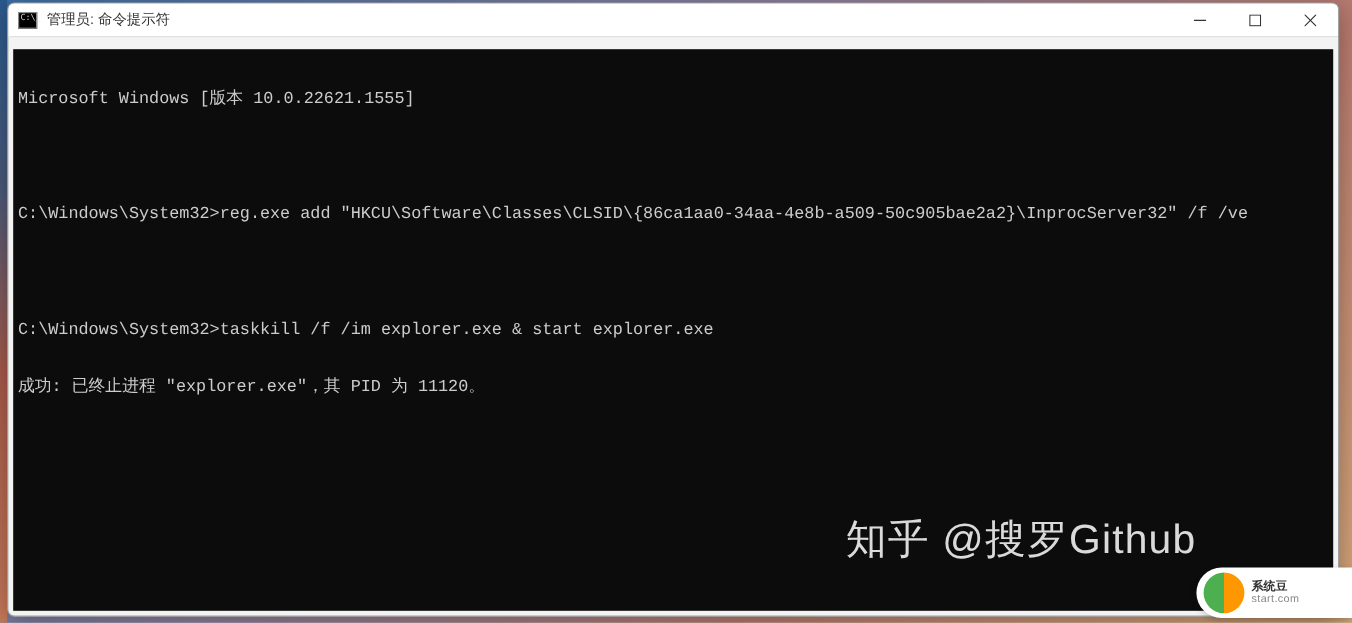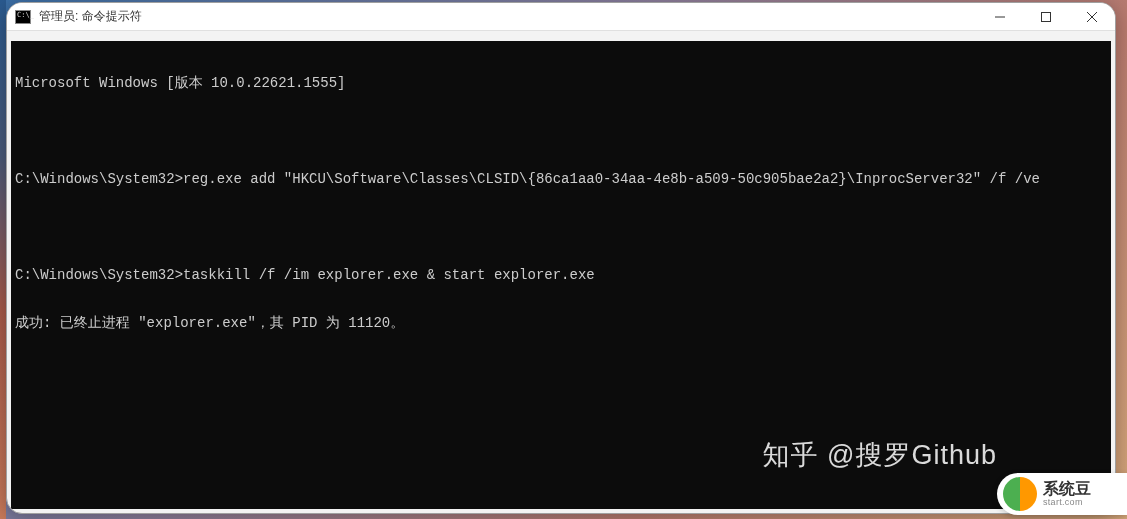--- a/index.html
+++ b/index.html
@@ -27,21 +27,21 @@
     }
     
     .window {
       position: absolute;
       left: 6px;
       top: 2px;
       width: 1110px;
       height: 512px;
       background: #f3f3f3;
       border: 1px solid #a0a0a0;
-      border-radius: 16px;
+      border-radius: 6px;
       overflow: hidden;
       box-shadow: 0 4px 20px rgba(0,0,0,0.3);
     }
     
     .titlebar {
       height: 28px;
       background: #ffffff;
       display: flex;
       align-items: center;
       padding-left: 8px;
@@ -115,21 +115,21 @@
     }
     
     .terminal-line {
       min-height: 16px;
     }
     
     .watermark {
       position: absolute;
       right: 130px;
       bottom: 46px;
-      font-size: 27px;
+      font-size: 34px;
       font-weight: 500;
       color: rgba(255,255,255,0.85);
       font-family: "Microsoft YaHei", sans-serif;
       letter-spacing: 1px;
     }
     
     .logo-badge {
       position: absolute;
       right: 0;
       bottom: 4px;
@@ -172,21 +172,21 @@
     }
     
     .logo-text {
       margin-left: 6px;
       display: flex;
       flex-direction: column;
       line-height: 1.1;
     }
     
     .logo-title {
-      font-size: 16px;
+      font-size: 10px;
       font-weight: bold;
       color: #333;
     }
     
     .logo-sub {
       font-size: 9px;
       color: #888;
       letter-spacing: 0.3px;
     }
     

